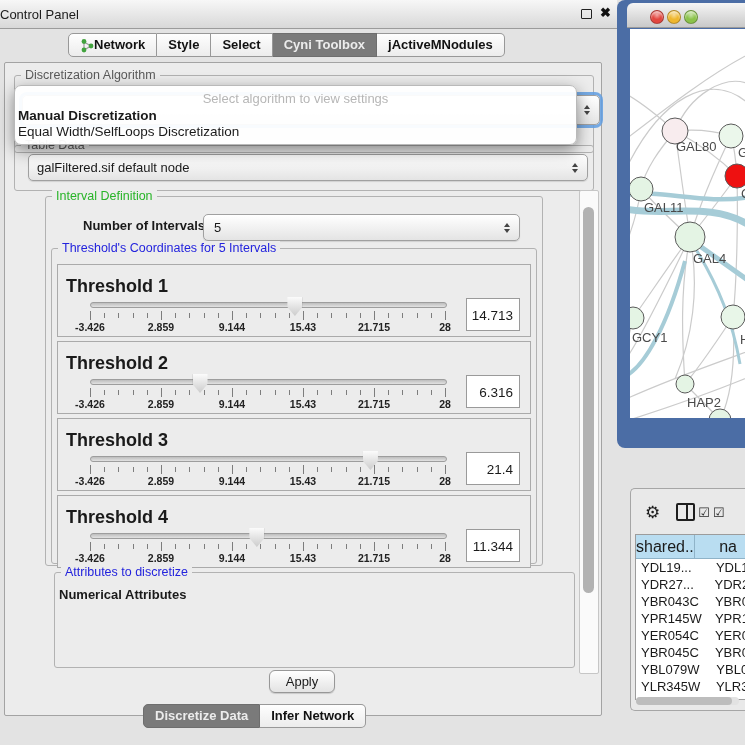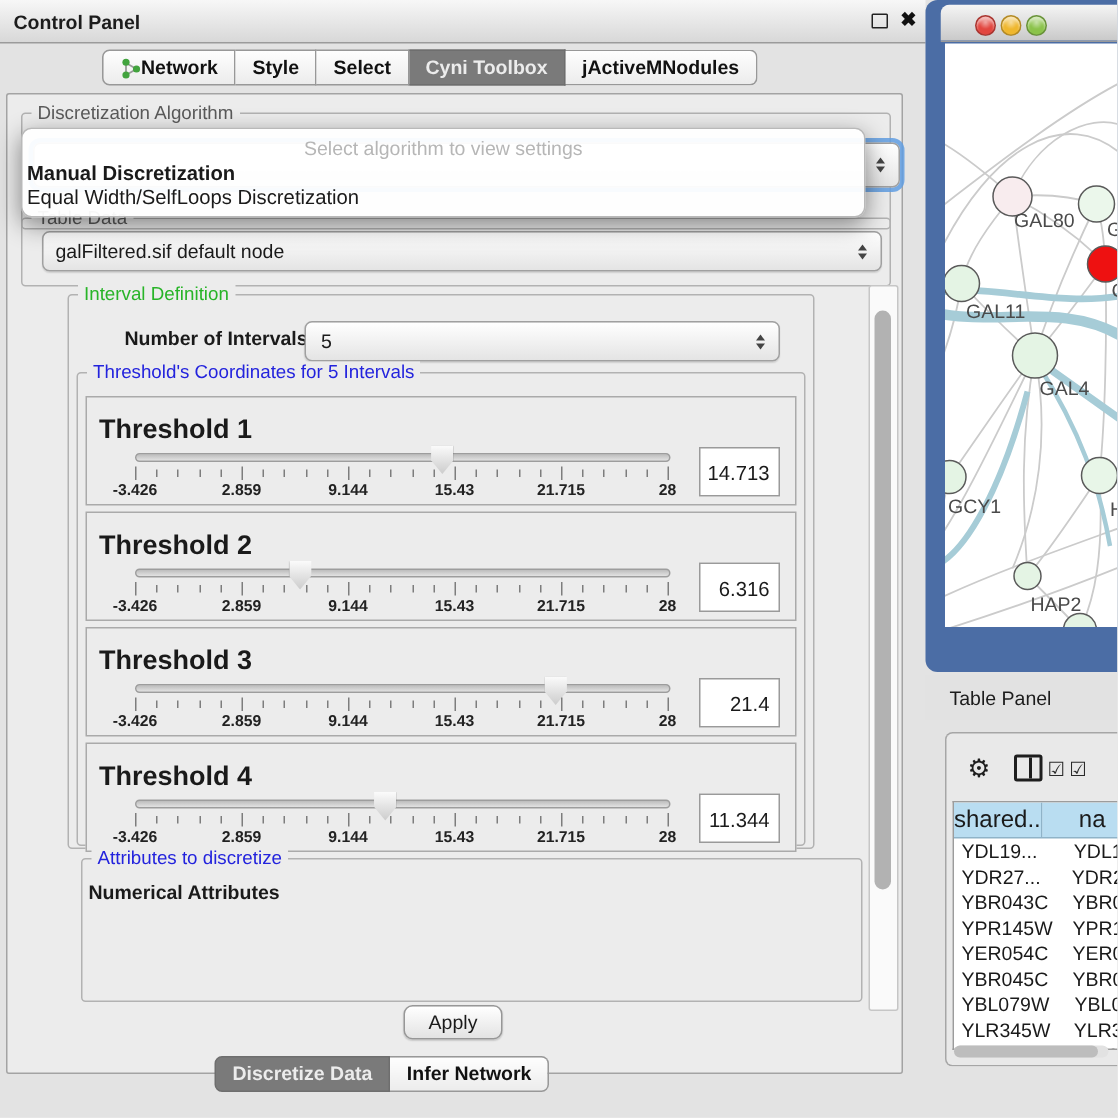--- a/index.html
+++ b/index.html
@@ -2,21 +2,21 @@
 <html><head>
 <meta charset="utf-8">
 <style>
   html,body{margin:0;padding:0;}
   body{font-family:"Liberation Sans",sans-serif;background:#e3e3e3;}
   .screen{position:relative;width:745px;height:745px;background:#e3e3e3;overflow:hidden;font-size:13px;color:#1a1a1a;}
   .abs{position:absolute;}
 
   
   .titlebar{left:0;top:0;width:617px;height:28px;background:linear-gradient(#f7f7f7,#d8d8d8);border-bottom:1px solid #9b9b9b;display:flex;align-items:center;}
-  .titlebar .tt{margin-left:9px;font-size:13px;color:#1c1c1c;font-weight:bold;}
+  .titlebar .tt{margin-left:0;font-size:13px;color:#1c1c1c;}
   .float-ic{position:absolute;right:25px;top:9px;width:9px;height:8px;border:1.4px solid #222;border-radius:1px;background:transparent;}
   .close-ic{position:absolute;right:6px;top:5px;font-size:13px;font-weight:bold;color:#111;}
 
   .segbar{display:flex;}
   .seg{padding:3px 11px;background:linear-gradient(#fefefe,#ececec);border:1px solid #989898;border-left:none;font-size:13px;font-weight:bold;line-height:16px;display:flex;align-items:center;color:#111;}
   .seg:first-child{border-left:1px solid #989898;border-radius:5px 0 0 5px;}
   .seg:last-child{border-radius:0 5px 5px 0;}
   .seg.sel{background:#7a7a7a;color:#ececec;border-color:#6e6e6e;}
 
   .content-panel{left:4px;top:62px;width:596px;height:652px;background:#ececec;border:1px solid #a3a3a3;border-radius:2px;}
@@ -411,23 +411,20 @@
           <text x="111" y="169" fill="#4a4a4a" font-size="13" font-family="&quot;Liberation Sans&quot;, sans-serif">C</text>
           <text x="14" y="183" fill="#4a4a4a" font-size="13" font-family="&quot;Liberation Sans&quot;, sans-serif">GAL11</text>
           <text x="63" y="234" fill="#4a4a4a" font-size="13" font-family="&quot;Liberation Sans&quot;, sans-serif">GAL4</text>
           <text x="2" y="313" fill="#4a4a4a" font-size="13" font-family="&quot;Liberation Sans&quot;, sans-serif">GCY1</text>
           <text x="110" y="315" fill="#4a4a4a" font-size="13" font-family="&quot;Liberation Sans&quot;, sans-serif">H</text>
           <text x="57" y="378" fill="#4a4a4a" font-size="13" font-family="&quot;Liberation Sans&quot;, sans-serif">HAP2</text>
         </svg>
     </div>
   </div>
 
-  <div class="abs tp-bar">
-    <span>Table Panel</span>
-  </div>
   <div class="abs tp-container">
     <div class="tp-toolbar">
       <span class="gear">⚙</span>
       <span class="split-ic"></span>
       <span class="cb">☑</span>
       <span class="cb">☑</span>
     </div>
     <div class="tp-table">
       <div class="tp-head" id="tp-head">
           <div class="tp-hc" style="width: 77px; text-align: center; padding-left: 0px;">shared...</div>

